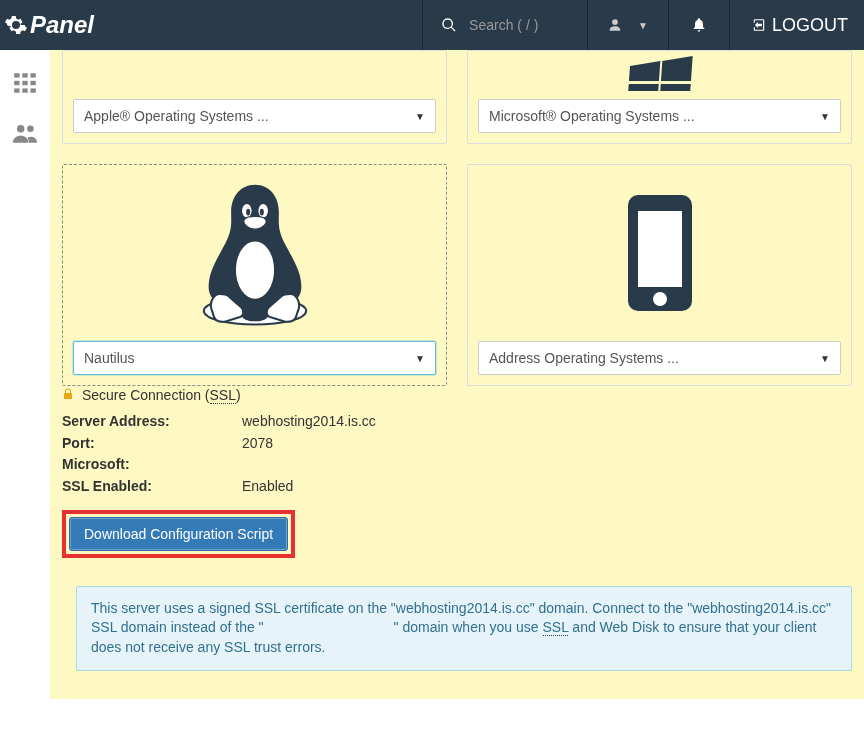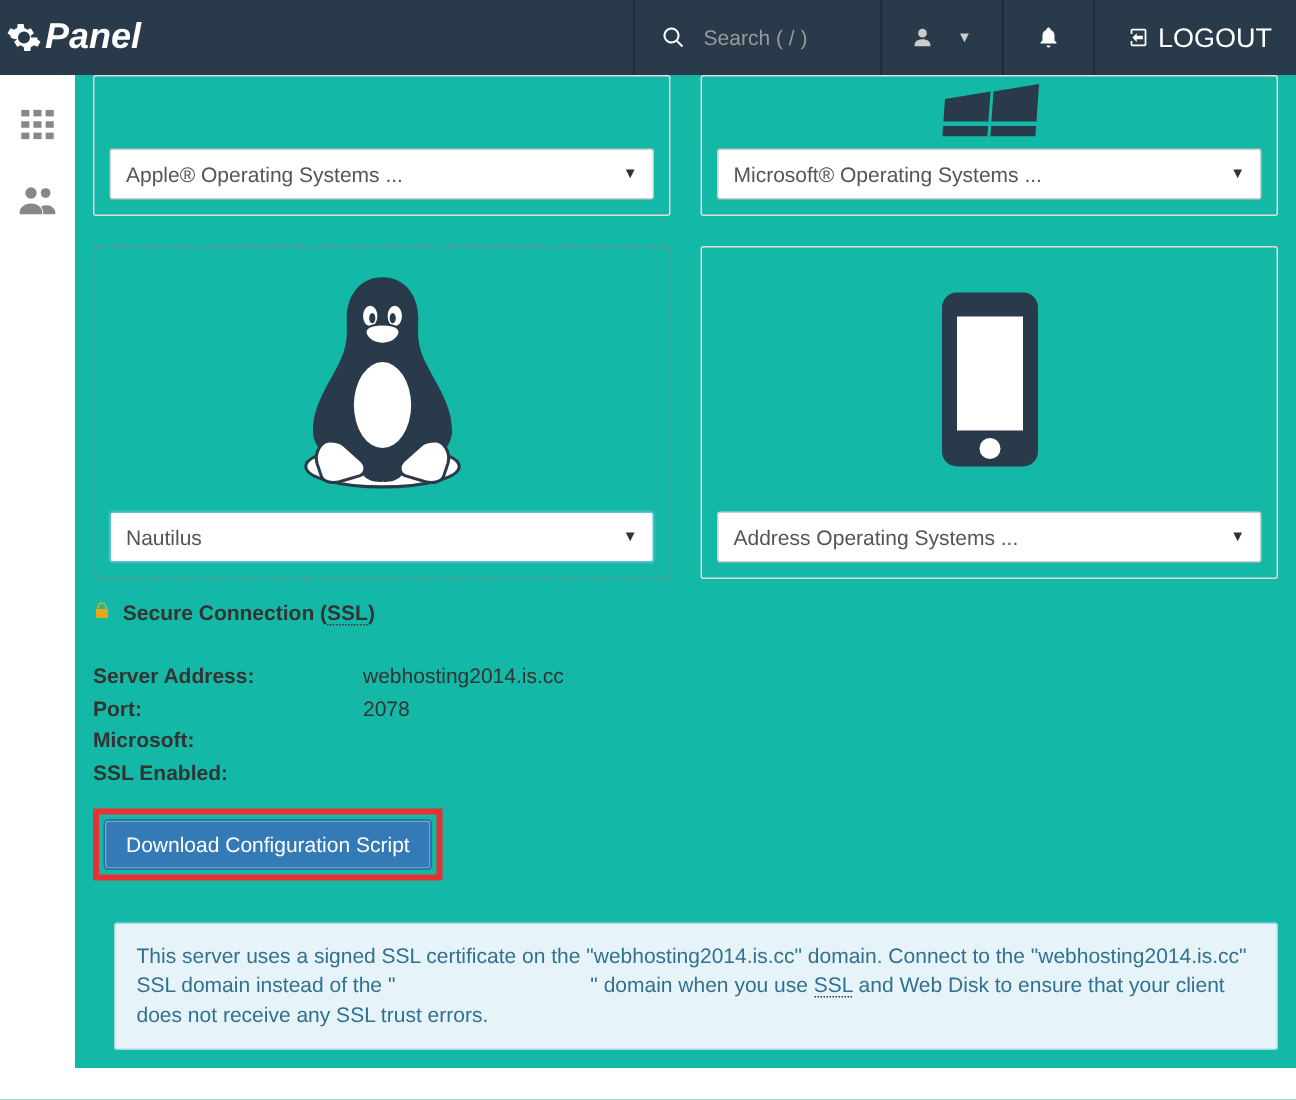--- a/index.html
+++ b/index.html
@@ -12,34 +12,34 @@
 .search-box { display:flex; align-items:center; border-left:1px solid #1a2530; border-right:1px solid #1a2530; padding:0 18px; height:100%; }
 .search-box input { background:transparent; border:none; color:#22c55e; outline:none; font-size:14px; margin-left:12px; width:100px; }
 .search-box input::placeholder { color:#999; }
 .user-box { border-right:1px solid #1a2530; padding:0 20px; height:100%; display:flex; align-items:center; color:#888; }
 .user-box .name { margin:0 8px; color:#6b7b8a; }
 .bell-box { border-right:1px solid #1a2530; padding:0 22px; height:100%; display:flex; align-items:center; }
 .logout-box { padding:0 16px; height:100%; display:flex; align-items:center; font-size:18px;text-align:right; }
 .logout-box span { margin-left:6px; }
 .sidebar { position:absolute; top:50px; left:0; width:50px; background:#fff; padding-top:8px; }
 .side-icon { padding:12px; color:#888; }
-.main { margin-left:50px; background:#14b8a6; padding:0 12px 12px 12px; }
+.main { margin-left:50px; background:#fef9c3; padding:0 12px 28px 12px; }
 .card { border:1px solid #ddd; border-radius:2px; padding:0 10px 10px 10px; text-align:center; }
 .card.dashed { border:1px dashed #888; }
 .row { display:flex; gap:20px; }
 .col { flex:1; }
 .select-wrap { position:relative; background:#fff; border:1px solid #ccc; border-radius:2px; text-align:left; padding:8px 28px 8px 10px; color:#555; font-size:14px; cursor:pointer; }
 .select-wrap.highlight { border:1px solid #5bc0de; box-shadow:0 0 0 1px rgba(91,192,222,.3); }
 .select-wrap .caret { position:absolute; right:10px; top:50%; transform:translateY(-50%); font-size:10px; color:#333; }
 .img-wrap { height:160px; display:flex; align-items:center; justify-content:center; margin-bottom:8px; margin-top:8px; }
 .half-img-wrap { height:40px; overflow:hidden; margin-bottom:8px; }
-.secure-line { margin-top:14px; font-weight:bold; }
+.secure-line { margin-top:1px; font-weight:normal; }
 .lock-ico { color:#e6a817; margin-right:4px; }
 .ssl-abbr { border-bottom:1px dotted #333; }
-.kv { margin-top:24px; }
+.kv { margin-top:8px; }
 .kv-row { display:flex; line-height:1.55; }
 .kv-row .k { width:180px; font-weight:bold; }
 .kv-row .v { flex:1; }
 .dl-wrap { margin-top:12px; border:4px solid #e73232; display:inline-block; padding:3px; }
 .dl-btn { background:#337ab7; color:#fff; border:1px solid #2e6da4; border-radius:3px; padding:8px 14px; font-size:14px; cursor:pointer; box-shadow:inset 0 0 0 1px rgba(255,255,255,.3); }
 .info-box { margin-top:28px; margin-left:14px; background:#e6f4f9; border:1px solid #a8d7e8; padding:12px 14px; color:#31708f; line-height:1.4; border-radius:2px; }
 svg { display:block; }
 </style>
 </head>
 <body>
@@ -193,20 +193,21 @@
     <div class="kv-row">
       <div class="k">Port:</div>
       <div class="v">2078</div>
     </div>
     <div class="kv-row">
       <div class="k">Microsoft:</div>
       <div class="v"></div>
     </div>
     <div class="kv-row">
       <div class="k">SSL Enabled:</div>
+      <div class="v">Enabled</div>
     </div>
   </div>
 
   <div class="dl-wrap">
     <button class="dl-btn">Download Configuration Script</button>
   </div>
 
   <div class="info-box">
     <span>This server uses a signed SSL certificate on the "webhosting2014.is.cc" domain. Connect to the "webhosting2014.is.cc" SSL domain instead of the "</span><span style="display:inline-block;width:130px;"></span><span>" domain when you use </span><span class="ssl-abbr">SSL</span><span> and Web Disk to ensure that your client does not receive any SSL trust errors.</span>
   </div>

